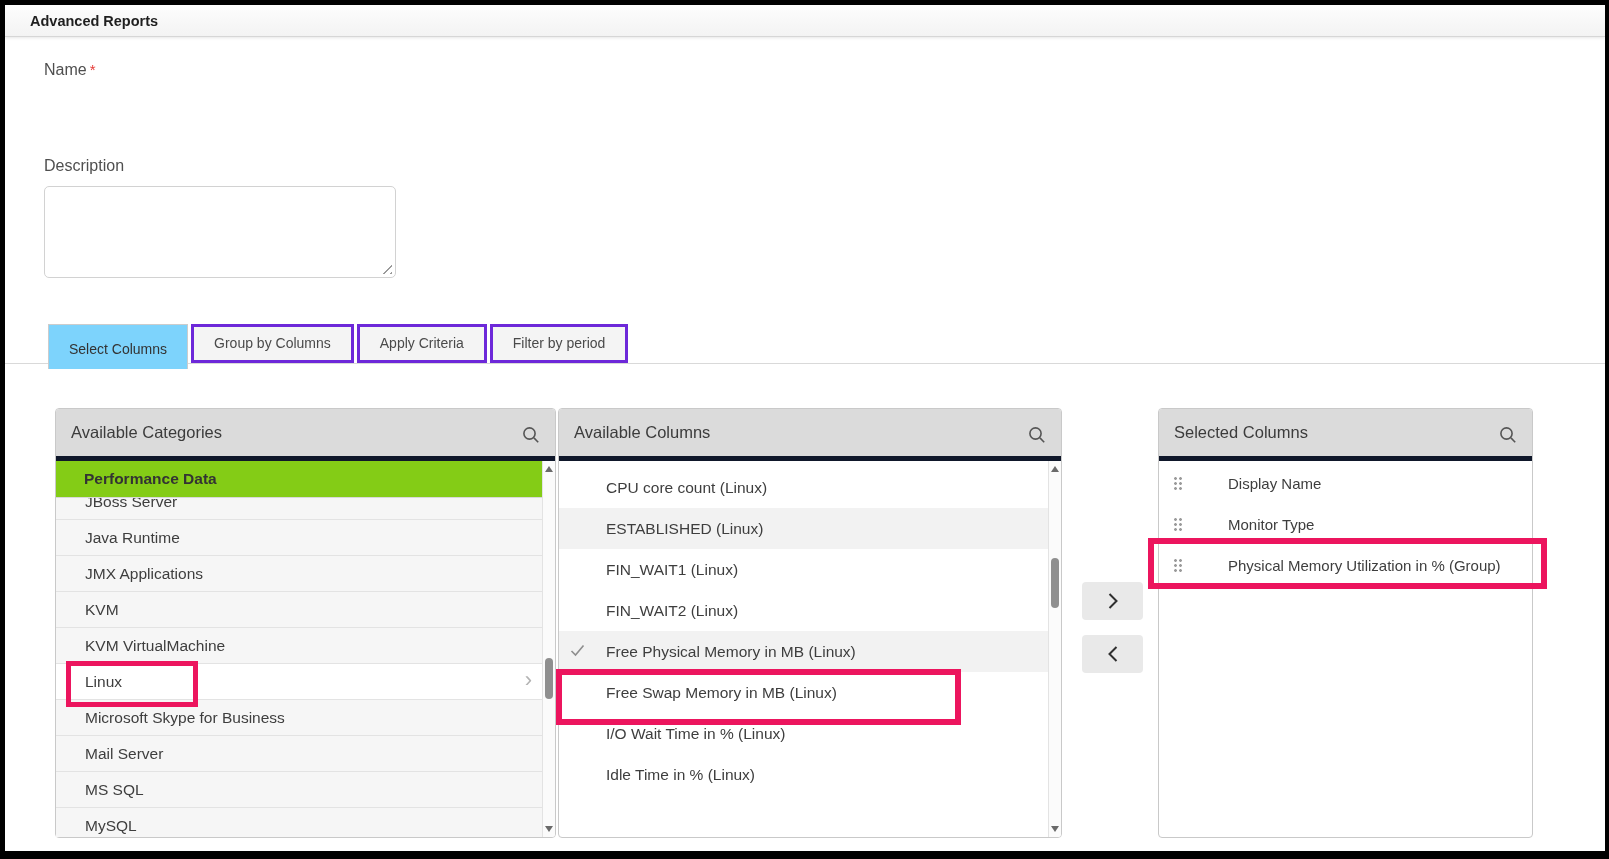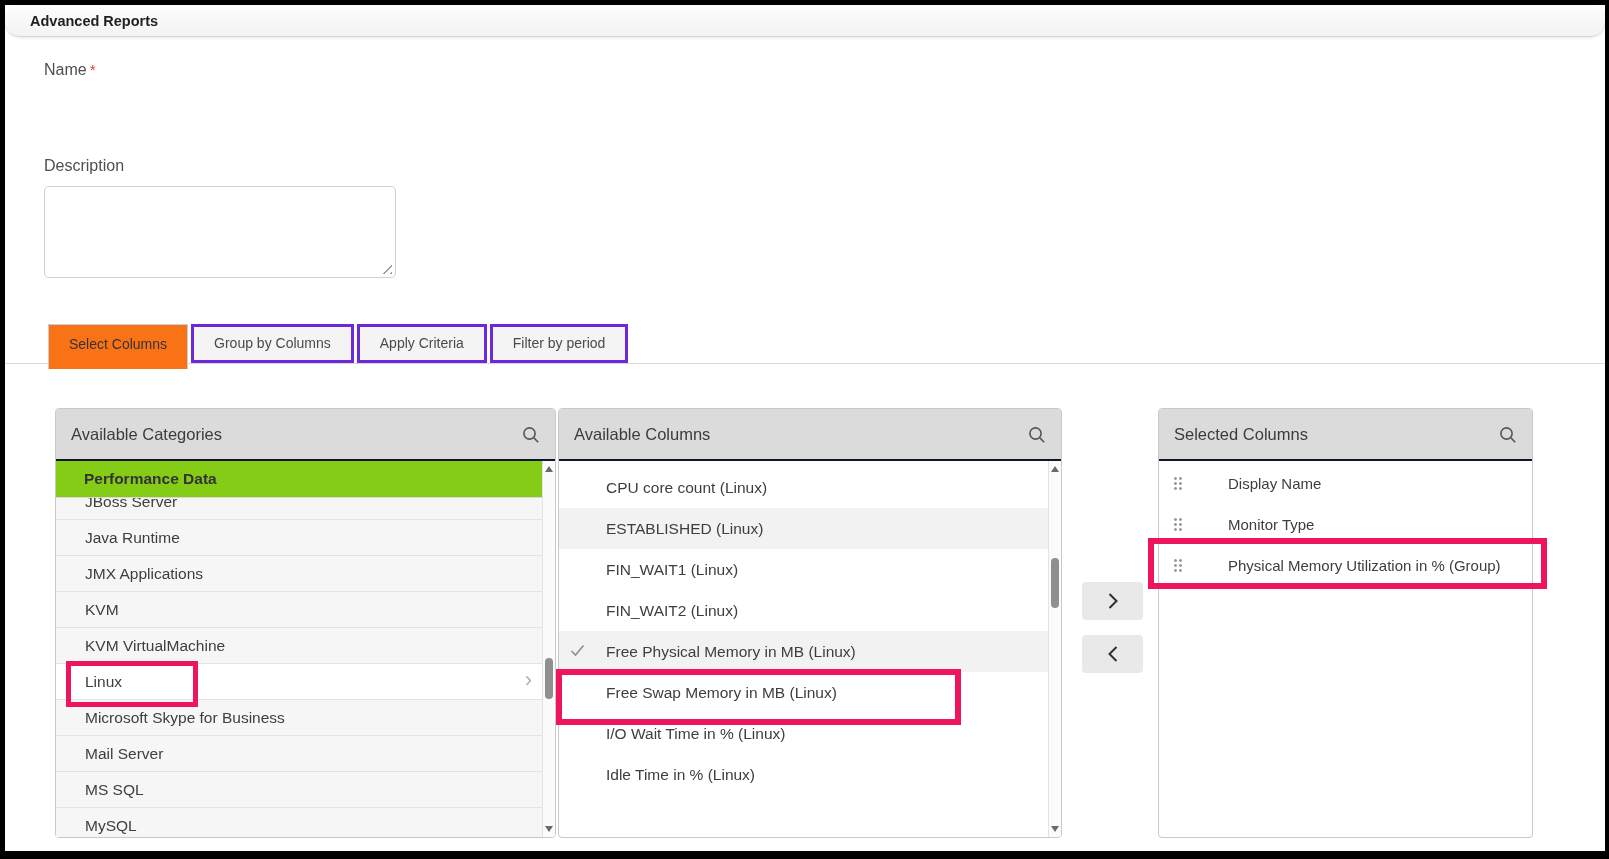--- a/index.html
+++ b/index.html
@@ -9,21 +9,21 @@
   
   .frame { position:absolute; background:#000; z-index:50; }
   .frame.top    { left:0; top:0; width:1609px; height:5px; }
   .frame.left   { left:0; top:0; width:5px; height:859px; }
   .frame.right  { left:1605px; top:0; width:4px; height:859px; }
   .frame.bottom { left:0; top:851px; width:1609px; height:8px; }
 
   
   .titlebar { position:absolute; left:5px; top:5px; width:1600px; height:32px;
     background:linear-gradient(#fdfdfd,#f3f3f3); border-bottom:1px solid #d6d6d6;
-    box-shadow:0 1px 3px rgba(0,0,0,.10); display:flex; align-items:center; padding-left:25px; z-index:5;border-radius:15px; }
+    box-shadow:0 1px 3px rgba(0,0,0,.10); display:flex; align-items:center; padding-left:25px; z-index:5; }
   .titlebar .title { font-size:14.5px; font-weight:bold; color:#1f1f1f; }
 
   
   .field-label { position:absolute; font-size:16px; color:#4f4f4f; }
   .req { color:#e53935; margin-left:3px; font-size:15px; vertical-align:top; }
   .name-input { position:absolute; left:44px; top:87px; width:352px; height:46px;
     border:1px solid #cfcfcf; border-radius:5px; padding:0 13px; font-size:16px; color:#333;
     font-family:inherit; background:#fff; outline:none; }
   .desc-box { position:absolute; left:44px; top:186px; width:352px; height:92px; }
   .desc-box textarea { width:100%; height:100%; border:1px solid #d2d2d2; border-radius:5px;
@@ -31,27 +31,27 @@
   .resize-grip { position:absolute; right:4px; bottom:4px; width:11px; height:11px;
     background:repeating-linear-gradient(315deg,#9a9a9a 0 1.5px,transparent 1.5px 5px);
     clip-path:polygon(100% 0,100% 100%,0 100%); }
 
   
   .tabs-underline { position:absolute; left:5px; top:363px; width:1600px; height:1px; background:#d9d9d9; }
   .tabs { position:absolute; left:48px; top:324px; display:flex; gap:3px; z-index:2; }
   .tab { height:39px; background:#f4f4f4; border:3px solid #6d28d9; padding:0 20px;
     display:flex; align-items:center; font-size:14px; color:#4a4a4a; cursor:pointer; }
   .tab span { line-height:39px; }
-  .tab.active { background:#f97316; border:1px solid #cccccc; border-bottom:none; height:45px;
-    align-items:flex-start; color:#333; }
+  .tab.active { background:#7dd3fc; border:1px solid #cccccc; border-bottom:none; height:45px;
+    align-items:flex-end; color:#333; }
 
   
   .panel { position:absolute; top:408px; background:#fff; border:1px solid #c9c9c9; border-radius:4px; height:430px; }
   .panel-header { position:absolute; left:0; top:0; right:0; height:52px; background:#dbdbdb;
-    border-radius:3px 3px 0 0; border-bottom:2px solid #0f172a; display:flex; align-items:center; }
+    border-radius:3px 3px 0 0; border-bottom:5px solid #0f172a; display:flex; align-items:center; }
   .panel-title { font-size:16.5px; color:#3c3c3c; margin-left:15px; flex:0 0 auto; }
   .search-icon { position:absolute; right:15px; top:17px; width:18px; height:18px; }
   .panel-list { position:absolute; left:0; top:52px; right:0; bottom:0; overflow:hidden; }
 
   
   #panel-categories { left:55px; width:501px; }
   #panel-categories .panel-list { right:13px; }
   .cat-row { position:relative; height:36px; display:flex; align-items:center; padding-left:29px;
     background:#f6f6f6; border-bottom:1px solid #e3e3e3; font-size:15.5px; color:#3e3e3e; cursor:pointer; }
   .cat-row.group { height:37px; background:#84cc16; border-bottom:1px solid #d8d8d8;

